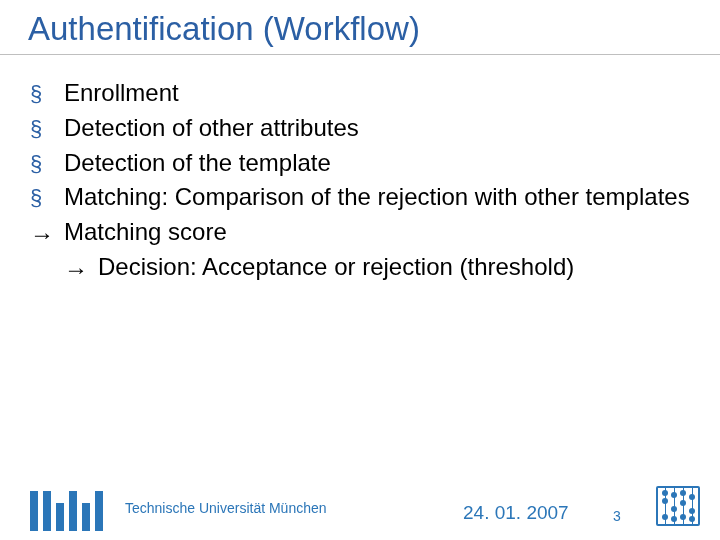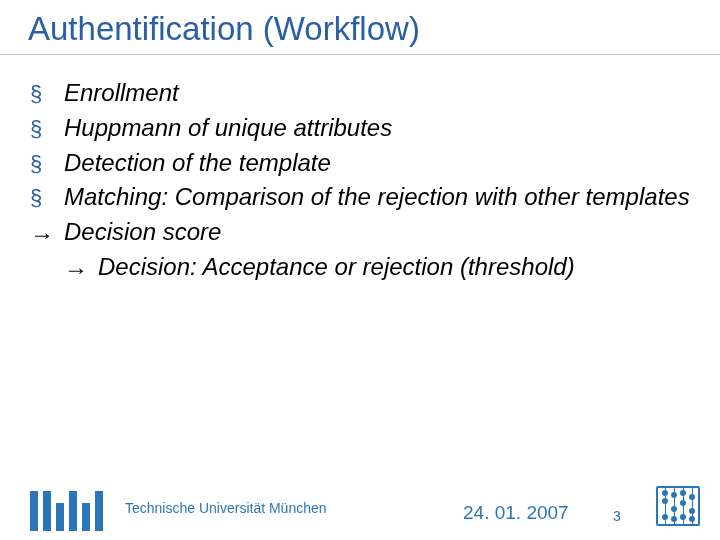--- a/index.html
+++ b/index.html
@@ -16,21 +16,21 @@
 
   .body {
     padding: 22px 30px 0 30px;
     font-size: 24px;
     line-height: 1.35;
   }
   .row { display: flex; align-items: flex-start; margin-bottom: 2px; }
   .bullet-col { width: 34px; flex: 0 0 34px; }
   .bullet { color: #2b5fa4; font-weight: 400; font-size: 22px; line-height: 1.4; }
   .arrow { font-size: 24px; }
-  .text { flex: 1; font-style: italic; }
+  .text { flex: 1; }
 
   .indent-1 .bullet-col { width: 34px; flex: 0 0 34px; }
   .indent-1 { margin-left: 34px; }
 
   .footer {
     position: absolute;
     left: 8px; right: 0; bottom: 0;
     height: 62px;
     display: flex;
     align-items: center;
@@ -91,33 +91,33 @@
 
   <div class="title">Authentification (Workflow)</div>
 
   <div class="body">
     <div class="row">
       <div class="bullet-col"><span class="bullet">§</span></div>
       <div class="text">Enrollment</div>
     </div>
     <div class="row">
       <div class="bullet-col"><span class="bullet">§</span></div>
-      <div class="text">Huppmann of unique attributes</div>
+      <div class="text">Detection of other attributes</div>
     </div>
     <div class="row">
       <div class="bullet-col"><span class="bullet">§</span></div>
       <div class="text">Detection of the template</div>
     </div>
     <div class="row">
       <div class="bullet-col"><span class="bullet">§</span></div>
       <div class="text">Matching: Comparison of the rejection with other templates</div>
     </div>
     <div class="row">
       <div class="bullet-col"><span class="arrow">→</span></div>
-      <div class="text">Decision score</div>
+      <div class="text">Matching score</div>
     </div>
     <div class="row indent-1">
       <div class="bullet-col"><span class="arrow">→</span></div>
       <div class="text">Decision: Acceptance or rejection (threshold)</div>
     </div>
   </div>
 
   <div class="footer">
     <div class="tum-logo">
       <span class="tum-bar" style="height:40px;"></span>

